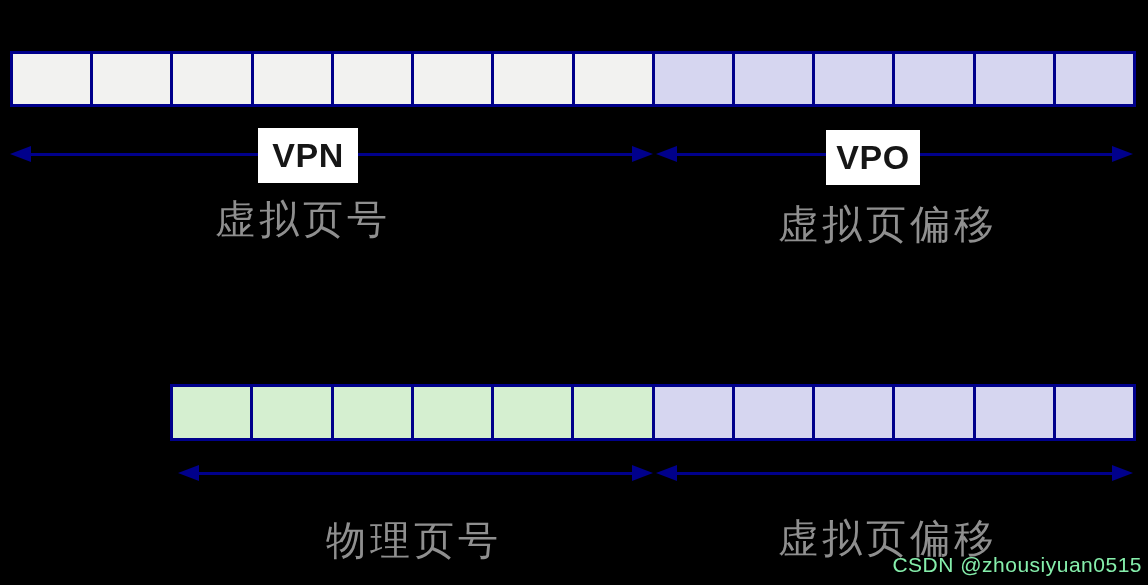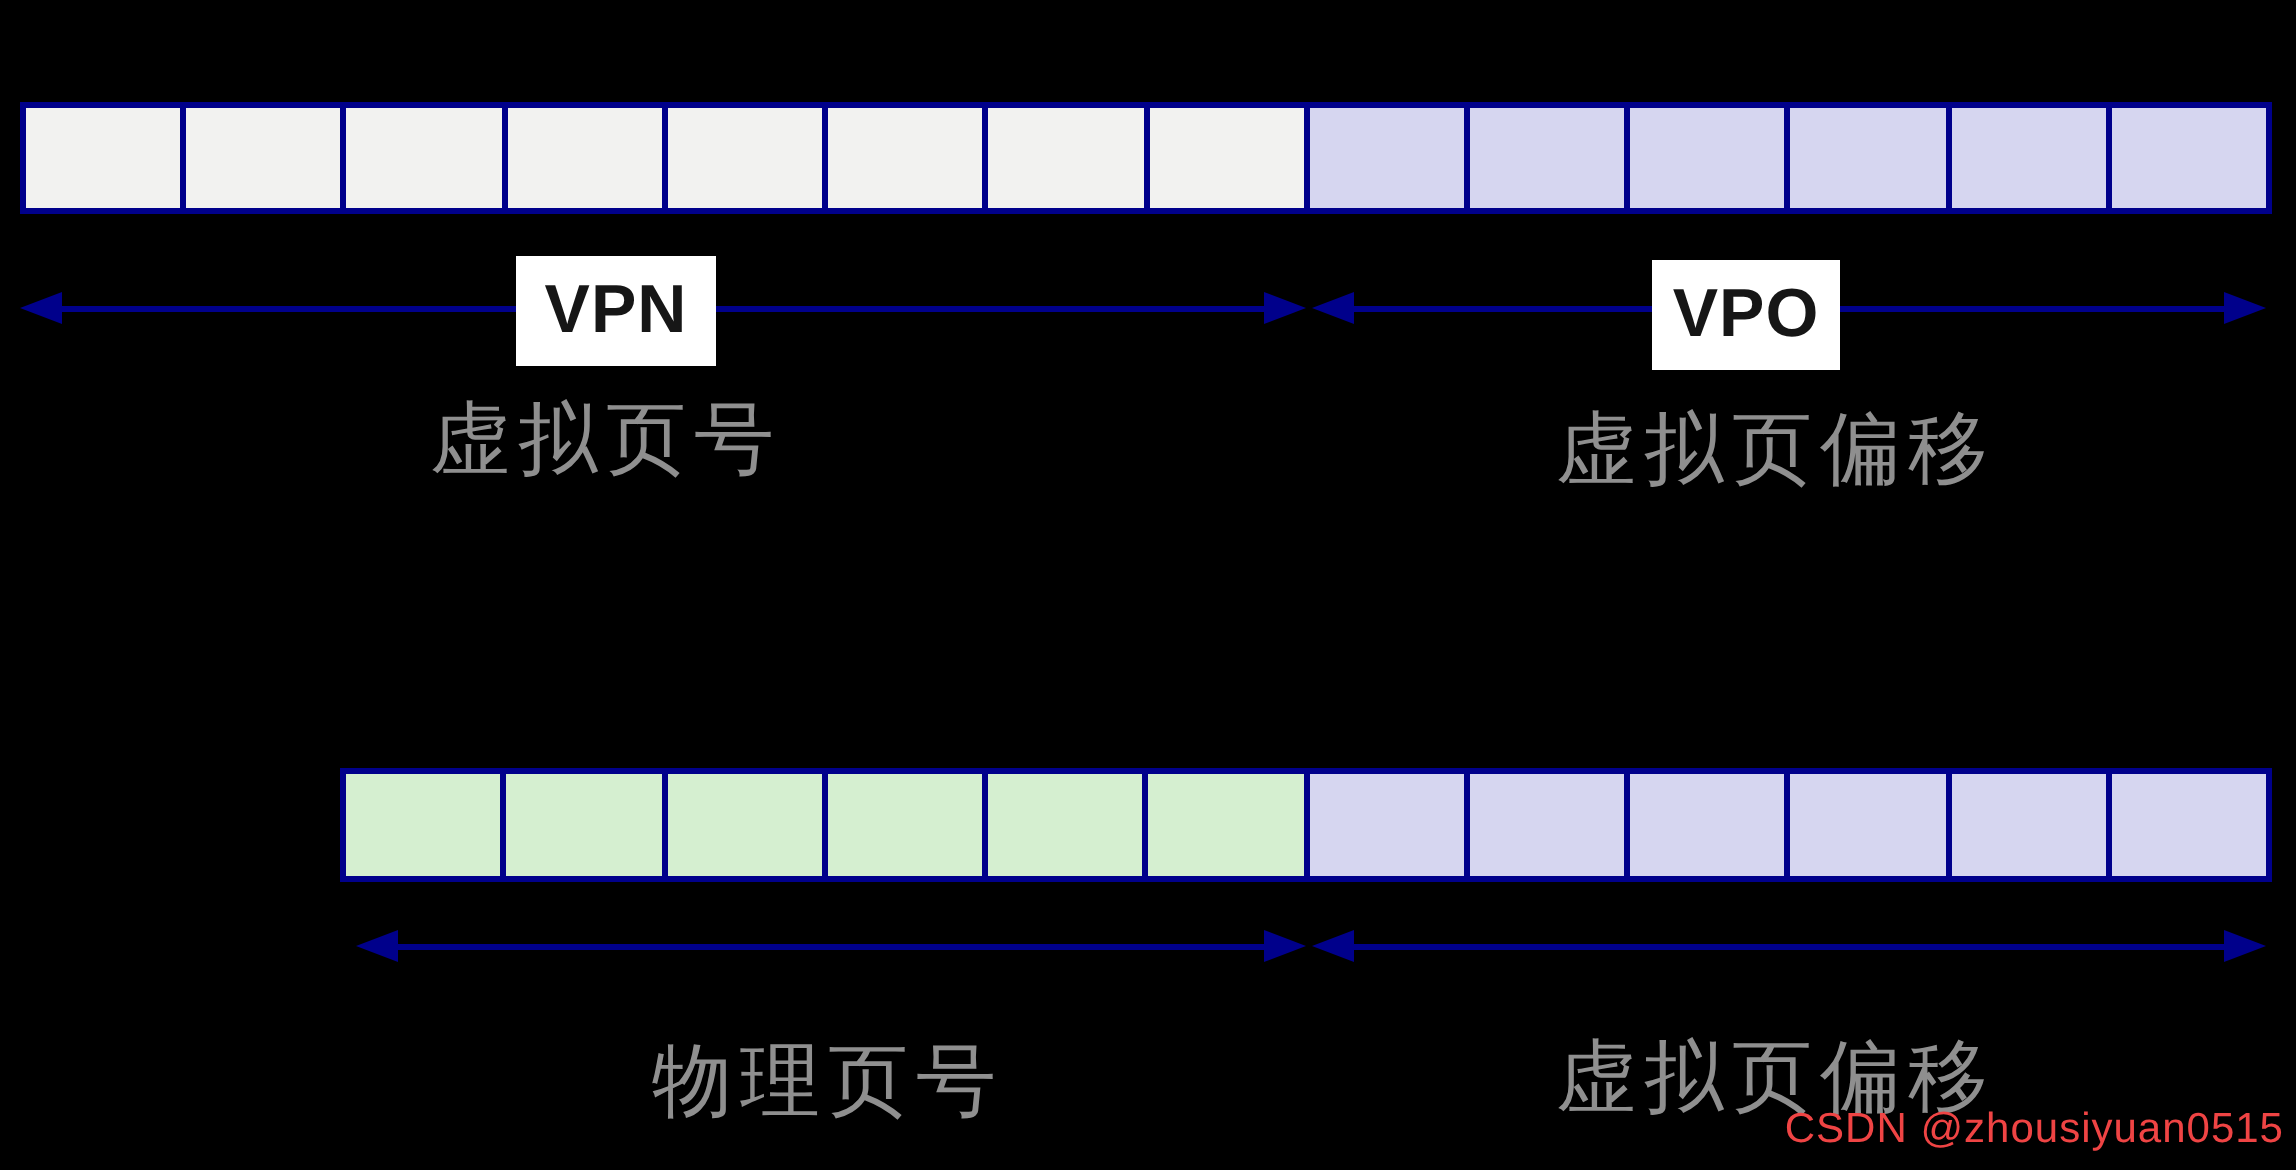--- a/index.html
+++ b/index.html
@@ -91,21 +91,21 @@
   #vpn-caption { left: 303px; top: 192px; }
   #vpo-caption { left: 888px; top: 197px; }
   #ppn-caption { left: 414px; top: 513px; font-family: Liberation Mono, monospace; }
   #ppo-caption { left: 888px; top: 511px; }
 
   
   #watermark {
     position: absolute;
     right: 6px;
     top: 553px;
-    color: #ef4444;
+    color: #86efac;
     font-size: 21px;
     letter-spacing: 0.5px;
   }
 </style>
 </head>
 <body>
 
 <div id="canvas">
 
   <div id="virtual-bar" class="bar">

